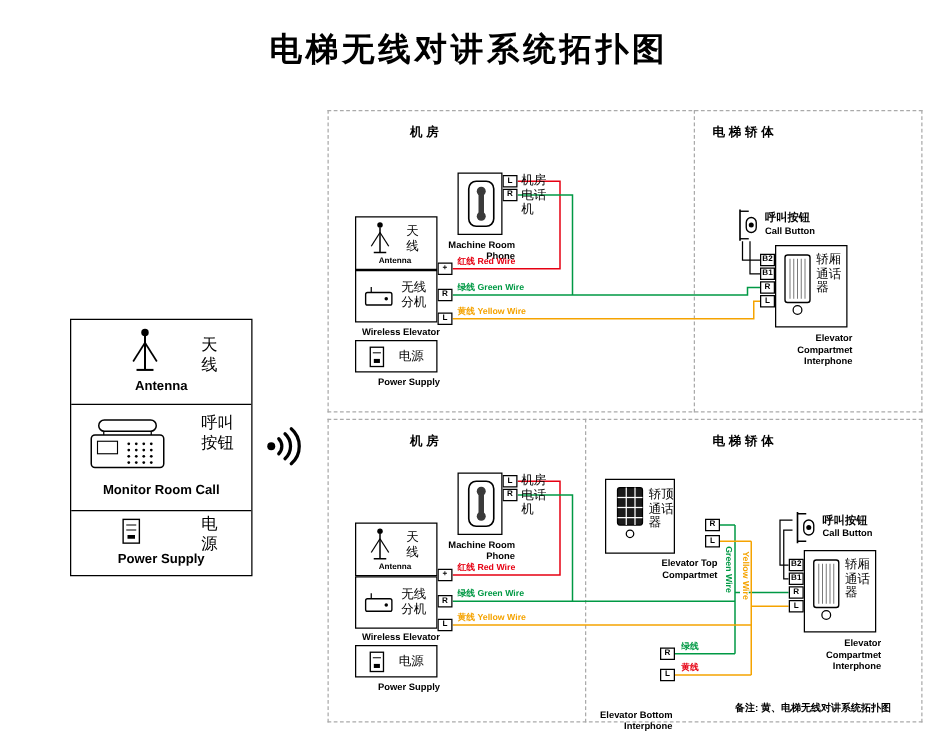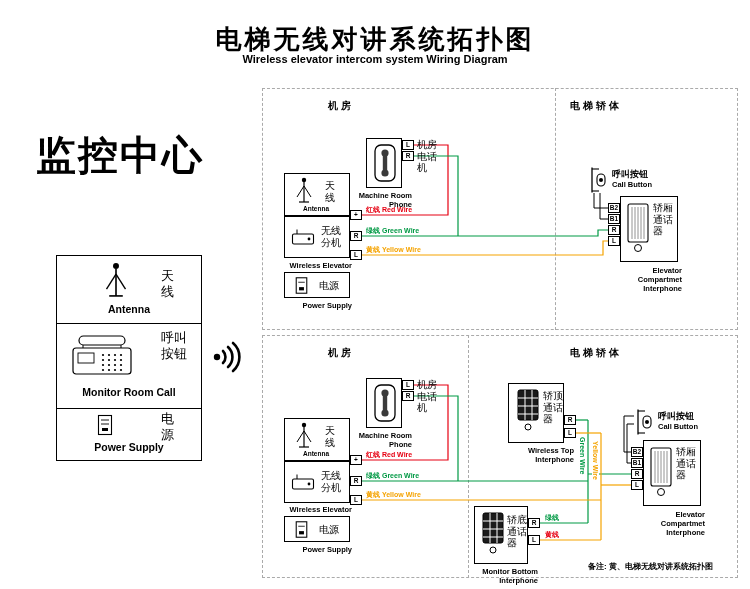--- a/index.html
+++ b/index.html
@@ -27,22 +27,20 @@
 .icon{position:absolute}
 svg{display:block;overflow:visible}
 .wire-layer{position:absolute;left:0;top:0}
 </style>
 </head>
 <body>
 
 <div class="canvas">
 
   <div class="title-zh">电梯无线对讲系统拓扑图</div>
-  <div class="title-en">Wireless elevator intercom system Wiring Diagram</div>
-  <div class="monitor-title">监控中心</div>
 
   <div class="monitor-box">
     <div class="mrow" style="height:68px">
       <svg class="icon" style="left:44px;top:6px" width="30" height="38" viewBox="0 0 22 28">
         <circle cx="11" cy="3" r="2.2" fill="#000"></circle>
         <line x1="11" y1="5" x2="11" y2="25" stroke="#000" stroke-width="1.2"></line>
         <line x1="11" y1="9" x2="4" y2="20" stroke="#000" stroke-width="1"></line>
         <line x1="11" y1="9" x2="18" y2="20" stroke="#000" stroke-width="1"></line>
         <line x1="6" y1="25" x2="16" y2="25" stroke="#000" stroke-width="1.2"></line>
       </svg>
@@ -257,35 +255,35 @@
       <rect x="5" y="13" width="6" height="4" fill="#000"></rect>
     </svg>
     <div class="zh-wrap" style="left:34px;top:7px;width:24px">电源</div>
   </div>
   <div class="en-label" style="left:282px;top:545px;width:70px">Power Supply</div>
 
   <div class="wire-label" style="left:366px;top:451px;color:#e60012">红线 Red Wire</div>
   <div class="wire-label" style="left:366px;top:472px;color:#009944">绿线 Green Wire</div>
   <div class="wire-label" style="left:366px;top:491px;color:#f5a300">黄线 Yellow Wire</div>
 
-  <div class="box" style="left:508px;top:383px;width:56px;height:60px">
+  <div class="box" style="left:484px;top:383px;width:56px;height:60px">
     <svg class="icon" style="left:8px;top:5px" width="22" height="44" viewBox="0 0 22 44">
       <rect x="1" y="1" width="20" height="30" rx="2" fill="#1b1b1b" stroke="#000"></rect>
       <line x1="1" y1="9" x2="21" y2="9" stroke="#fff" stroke-width="1"></line>
       <line x1="1" y1="17" x2="21" y2="17" stroke="#fff" stroke-width="1"></line>
       <line x1="1" y1="25" x2="21" y2="25" stroke="#fff" stroke-width="1"></line>
       <line x1="8" y1="1" x2="8" y2="31" stroke="#fff" stroke-width="1"></line>
       <line x1="15" y1="1" x2="15" y2="31" stroke="#fff" stroke-width="1"></line>
       <circle cx="11" cy="38" r="3" fill="none" stroke="#000" stroke-width="1"></circle>
     </svg>
     <div class="zh-wrap" style="left:34px;top:6px;width:20px">轿顶通话器</div>
   </div>
   <div class="terminal" style="left:564px;top:415px">R</div>
   <div class="terminal" style="left:564px;top:428px">L</div>
-  <div class="en-label" style="left:498px;top:446px;width:76px">Wireless Top Interphone</div>
+  <div class="en-label" style="left:498px;top:446px;width:76px">Elevator Top Compartmet</div>
 
   <div class="vlabel" style="left:579px;top:436px;color:#009944">Green Wire</div>
   <div class="vlabel" style="left:592px;top:440px;color:#f5a300">Yellow Wire</div>
 
   <svg class="abs" style="left:634px;top:408px" width="20" height="28" viewBox="0 0 20 28">
     <line x1="4" y1="1.5" x2="4" y2="26.5" stroke="#000" stroke-width="1.3"></line>
     <line x1="4" y1="3" x2="11" y2="3" stroke="#000" stroke-width="1.1"></line>
     <line x1="4" y1="25" x2="11" y2="25" stroke="#000" stroke-width="1.1"></line>
     <rect x="9" y="8" width="8" height="12" rx="4" fill="none" stroke="#000" stroke-width="1.1"></rect>
     <circle cx="13" cy="14" r="2" fill="#000"></circle>
@@ -304,33 +302,21 @@
       <circle cx="11" cy="45" r="3.5" fill="none" stroke="#000" stroke-width="1"></circle>
     </svg>
     <div class="zh-wrap" style="left:32px;top:5px;width:22px">轿厢通话器</div>
   </div>
   <div class="terminal" style="left:631px;top:447px">B2</div>
   <div class="terminal" style="left:631px;top:458px">B1</div>
   <div class="terminal" style="left:631px;top:469px">R</div>
   <div class="terminal" style="left:631px;top:480px">L</div>
   <div class="en-label" style="left:639px;top:510px;width:66px">Elevator Compartmet Interphone</div>
 
-  <div class="box" style="left:474px;top:506px;width:54px;height:58px">
-    <svg class="icon" style="left:7px;top:5px" width="22" height="44" viewBox="0 0 22 44">
-      <rect x="1" y="1" width="20" height="30" rx="2" fill="#1b1b1b" stroke="#000"></rect>
-      <line x1="1" y1="9" x2="21" y2="9" stroke="#fff" stroke-width="1"></line>
-      <line x1="1" y1="17" x2="21" y2="17" stroke="#fff" stroke-width="1"></line>
-      <line x1="1" y1="25" x2="21" y2="25" stroke="#fff" stroke-width="1"></line>
-      <line x1="8" y1="1" x2="8" y2="31" stroke="#fff" stroke-width="1"></line>
-      <line x1="15" y1="1" x2="15" y2="31" stroke="#fff" stroke-width="1"></line>
-      <circle cx="11" cy="38" r="3" fill="none" stroke="#000" stroke-width="1"></circle>
-    </svg>
-    <div class="zh-wrap" style="left:32px;top:7px;width:20px">轿底通话器</div>
-  </div>
   <div class="terminal" style="left:528px;top:518px">R</div>
   <div class="terminal" style="left:528px;top:535px">L</div>
   <div class="wire-label" style="left:545px;top:514px;color:#009944">绿线</div>
   <div class="wire-label" style="left:545px;top:531px;color:#e60012">黄线</div>
-  <div class="en-label" style="left:464px;top:567px;width:74px">Monitor Bottom Interphone</div>
+  <div class="en-label" style="left:464px;top:567px;width:74px">Elevator Bottom Interphone</div>
 
   <div class="abs" style="left:588px;top:561px;font-size:8px;font-weight:bold;white-space:nowrap">备注: 黄、电梯无线对讲系统拓扑图</div>
 
 </div>
 
 </body></html>

